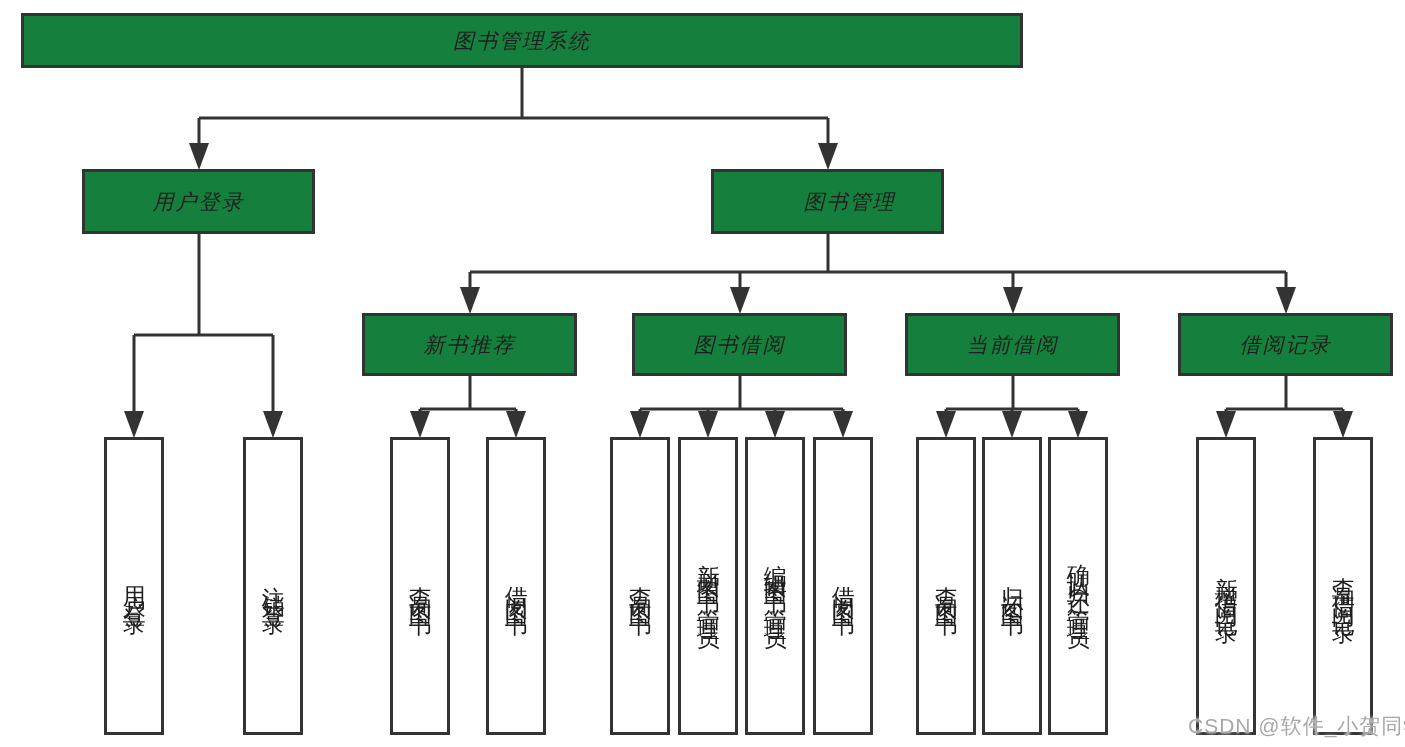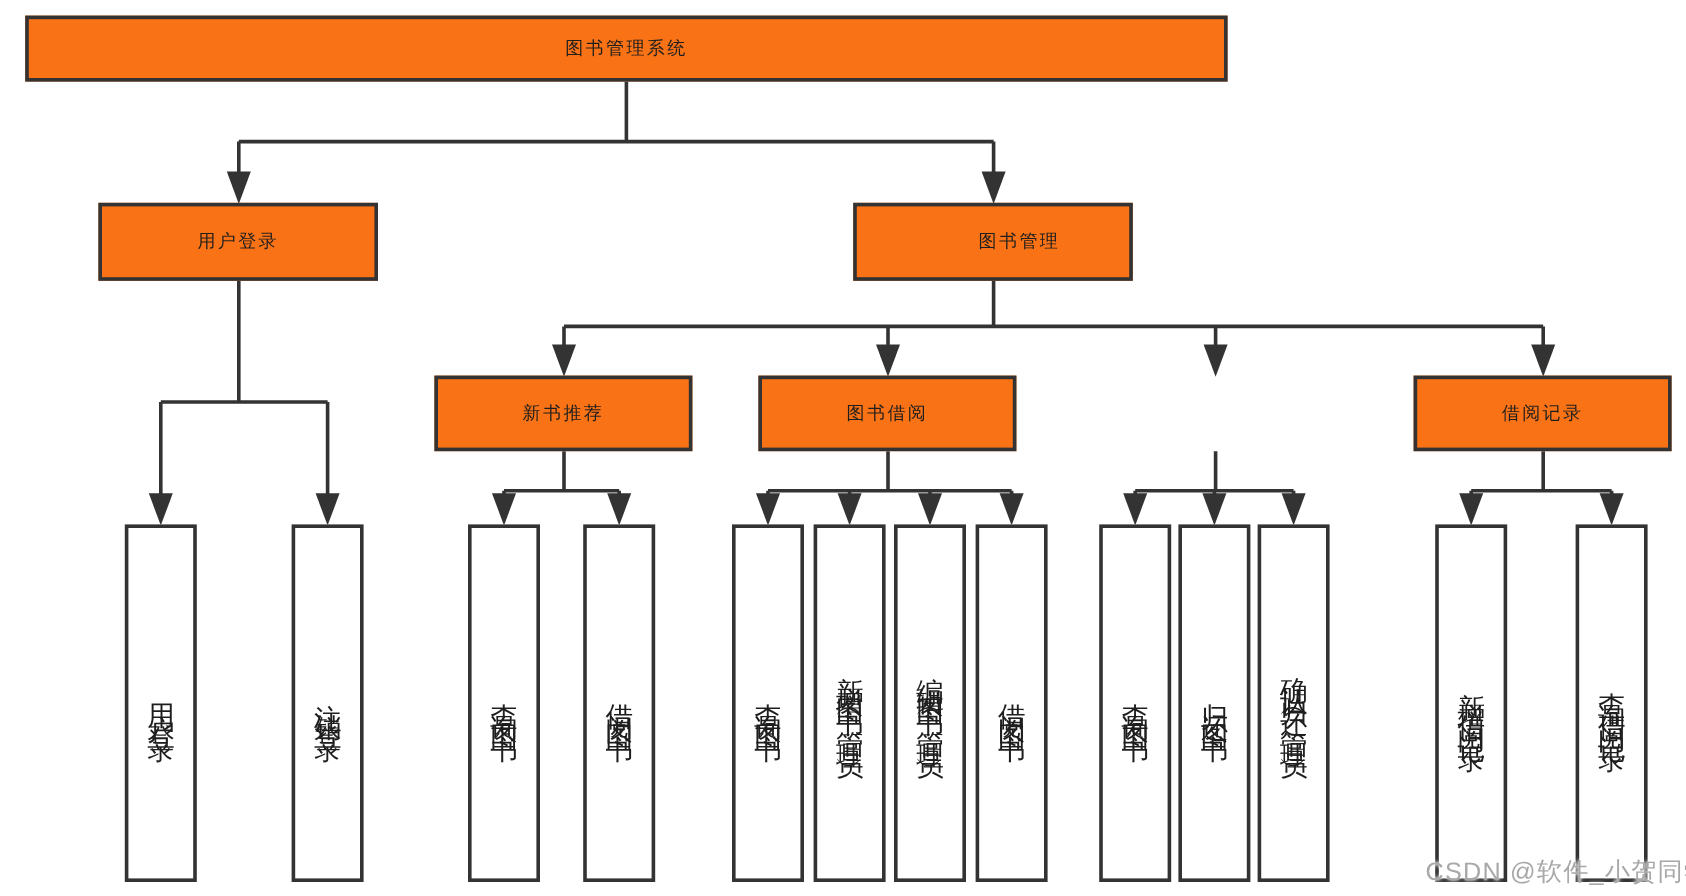--- a/index.html
+++ b/index.html
@@ -16,25 +16,26 @@
     width:1405px;height:747px;
     background:var(--bg);
     overflow:hidden;
   }
   .connectors{position:absolute;left:0;top:0;}
   .connectors path{stroke:var(--line);stroke-width:3;fill:none;}
   .connectors polygon{fill:var(--line);stroke:none;}
   .hbox{
     position:absolute;
     border:3px solid var(--line);
-    background:#f97316;
+    background:#15803d;
     display:flex;align-items:center;justify-content:center;
-    font-size:15px;color:var(--text);
+    font-size:21px;color:var(--text);
     letter-spacing:2px;
     white-space:nowrap;
+    font-style:italic;
   }
   .leaf{
     position:absolute;
     top:437px;width:60px;height:298px;
     border:3px solid var(--line);
     background:#fff;
     display:flex;align-items:center;justify-content:center;
   }
   .leaf span{
     writing-mode:vertical-rl;
@@ -110,20 +111,21 @@
     </g>
   </svg>
 
   <div class="hbox" style="left:21px;top:13px;width:1002px;height:55px;">图书管理系统</div>
 
   <div class="hbox" style="left:82px;top:169px;width:233px;height:65px;">用户登录</div>
   <div class="hbox" style="left:711px;top:169px;width:233px;height:65px;padding-left:44px;">图书管理</div>
 
   <div class="hbox" style="left:632px;top:313px;width:215px;height:63px;">图书借阅</div>
   <div class="hbox" style="left:362px;top:313px;width:215px;height:63px;">新书推荐</div>
+  <div class="hbox" style="left:905px;top:313px;width:215px;height:63px;">当前借阅</div>
   <div class="hbox" style="left:1178px;top:313px;width:215px;height:63px;">借阅记录</div>
 
   <div class="leaf" style="left:104px;">
     <span>用户登录</span>
   </div>
   <div class="leaf" style="left:243px;">
     <span>注销登录</span>
   </div>
 
   <div class="leaf" style="left:390px;">

